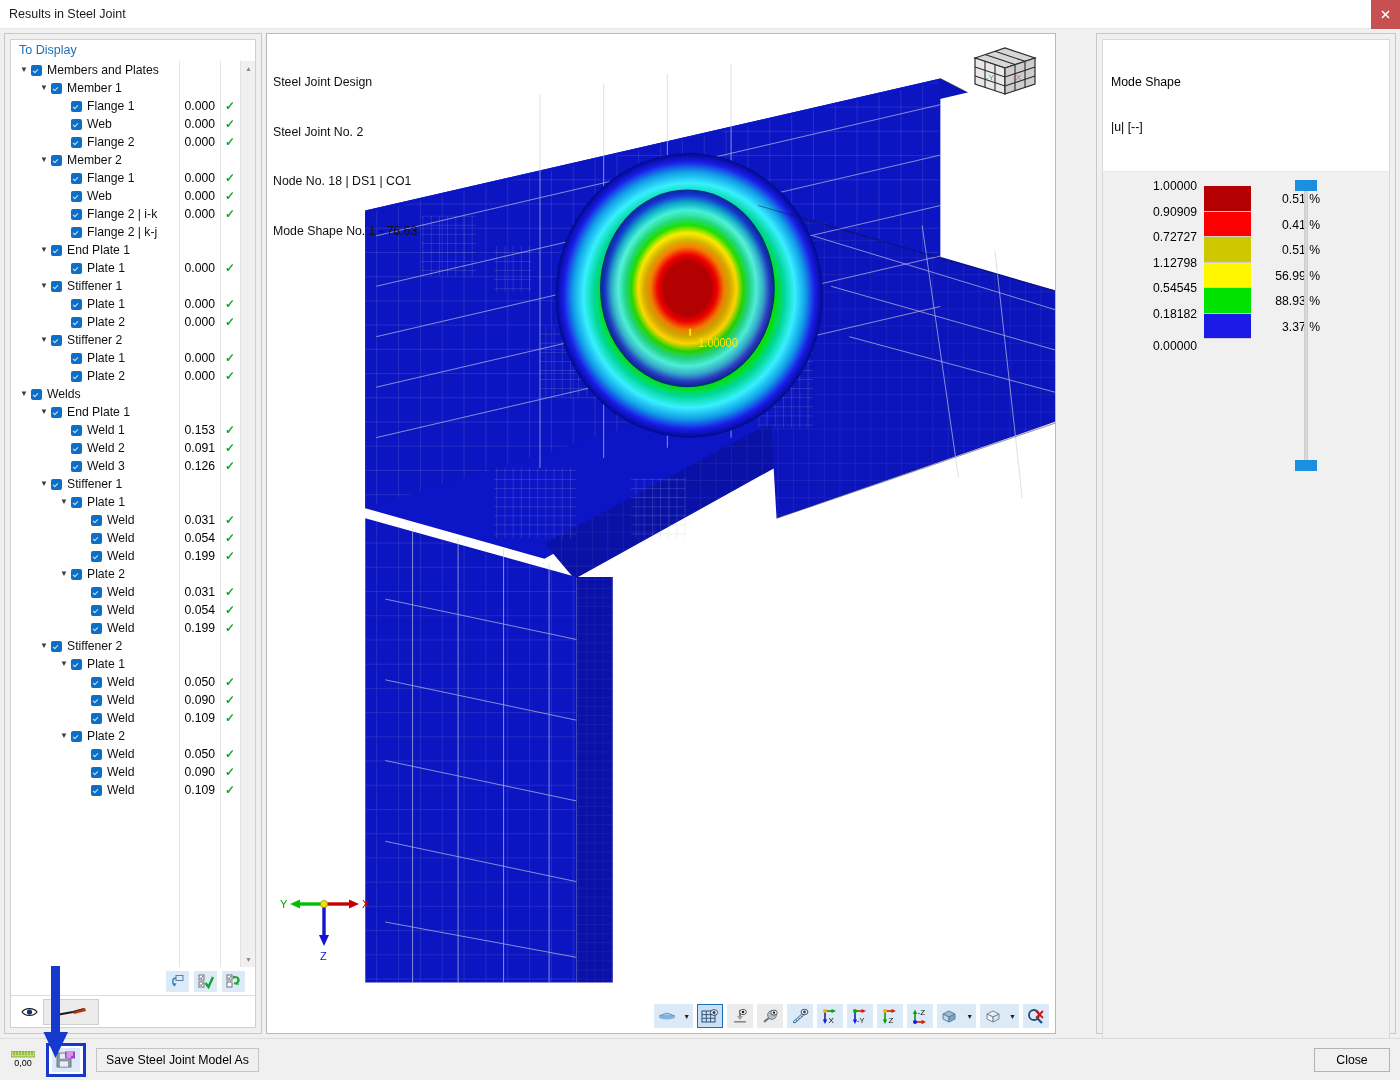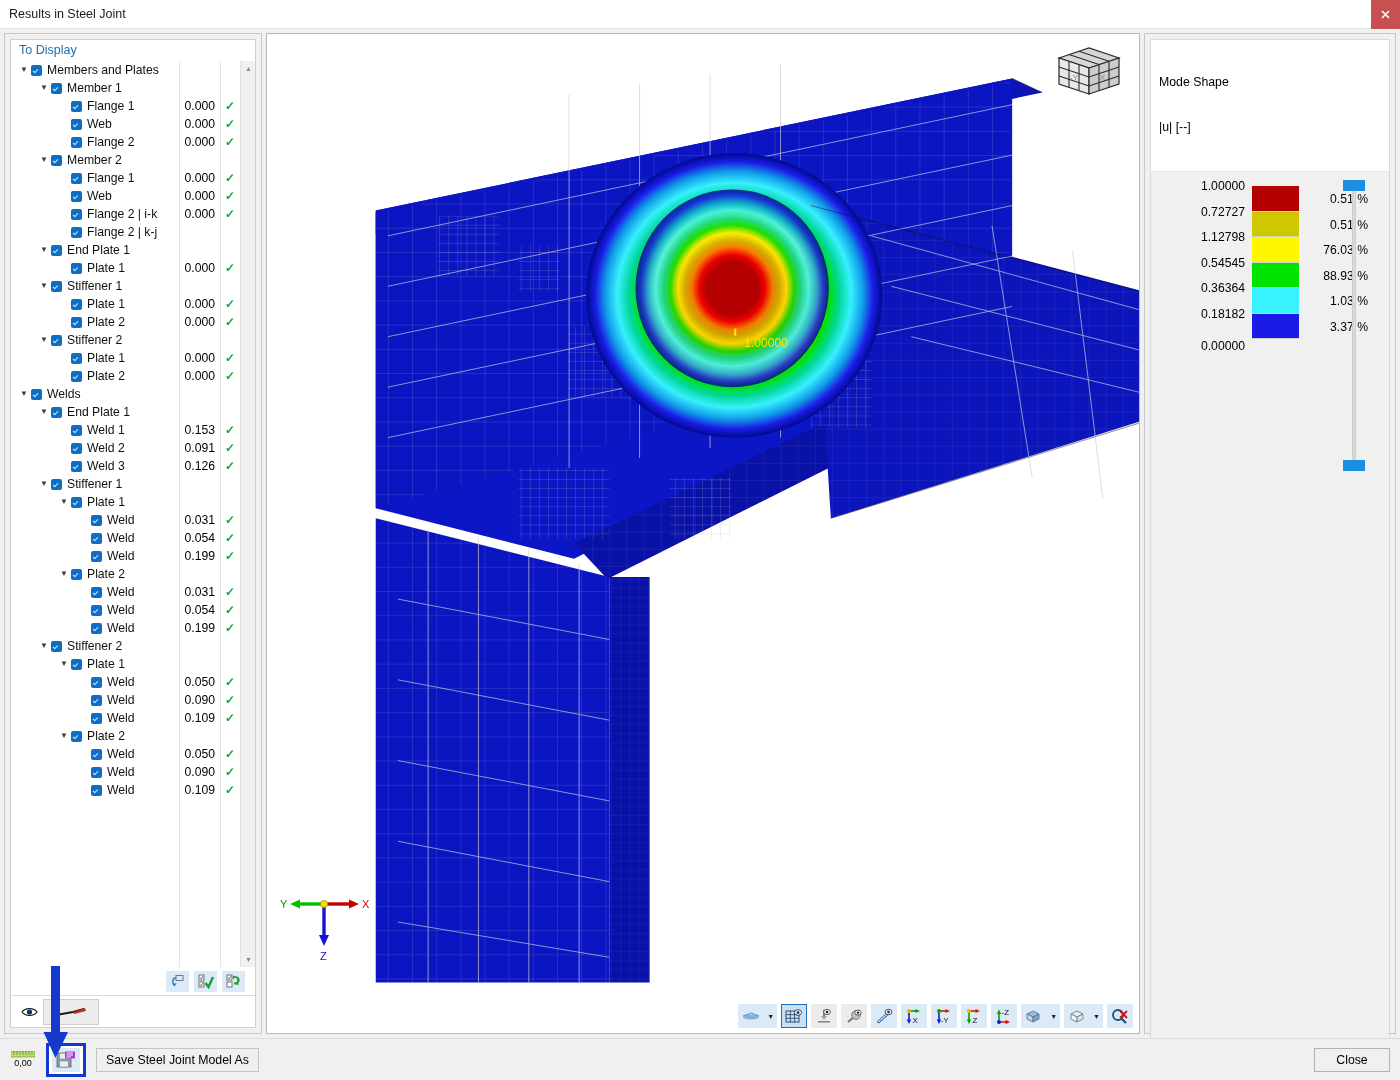--- a/index.html
+++ b/index.html
@@ -137,22 +137,23 @@
     display:flex; align-items:center; justify-content:center;
     cursor:pointer; padding:0 2px;
   }
   .vb.sel { background:#c9e0f5; border:1.5px solid #1d6fb8; }
   .vb.flat { background:#ececec; }
   .vb-caret { font-size:7px; color:#222; padding:0 3px; }
   .vbgrp { display:flex; align-items:center; background:#dceaf7; height:24px; }
 
   
   #right-panel {
-    width:252px; background:#f0f0f0; border:1px solid #c8c8c8;
+    width:300px; background:#f0f0f0; border:1px solid #c8c8c8;
     position:relative;
+    margin-left:36px;
   }
   #legend-title-box {
     margin:5px 5px 0 5px; background:#fff; border:1px solid #d8d8d8;
     border-bottom:none; padding:5px 8px 6px 8px;
     font-size:12.3px; line-height:15px; white-space:pre;
   }
   #legend-body {
     margin:0 5px 5px 5px; background:#f0f0f0; border:1px solid #d8d8d8;
     border-top:1px solid #e8e8e8;
     height:935px; position:relative;
@@ -587,20 +588,26 @@
             <path d="M5 11 L22 8 L33 5" stroke="#1a1a1a" stroke-width="2" fill="none"></path>
             <path d="M22 8 L34 4 L35 7 L23 10 Z" fill="#c0300f"></path>
           </svg>
         </div>
       </div>
     </div>
   </div>
 
   <div id="center-panel">
 
+    <div id="vp-header">
+      <div>Steel Joint Design</div>
+      <div>Steel Joint No. 2</div>
+      <div>Node No. 18 | DS1 | CO1</div>
+      <div>Mode Shape No. 1 - 76.63</div>
+    </div>
 
     <svg id="scene" width="100%" height="100%" viewBox="0 0 866 990" preserveAspectRatio="none" style="position:absolute;left:0;top:0">
       <defs>
         <radialGradient id="hot" cx="50%" cy="50%" r="50%">
           <stop offset="0%" stop-color="#b40000"></stop>
           <stop offset="27%" stop-color="#b40000"></stop>
           <stop offset="34%" stop-color="#fa0000"></stop>
           <stop offset="42%" stop-color="#f79400"></stop>
           <stop offset="49%" stop-color="#cec800"></stop>
           <stop offset="56%" stop-color="#fff700"></stop>
@@ -825,38 +832,38 @@
       <div>|u| [--]</div>
     </div>
     <div id="legend-body">
       <div id="legend-grid">
           <div class="lg-row">
             <span class="lg-num">1.00000</span>
             <span class="lg-swatch" style="background:#b40000"></span>
             <span class="lg-pct">0.51 %</span>
           </div>
           <div class="lg-row">
+            <span class="lg-num">0.90909</span>
+            <span class="lg-swatch" style="background:#fa0000"></span>
+            <span class="lg-pct">0.41 %</span>
+          </div>
+          <div class="lg-row">
             <span class="lg-num">0.72727</span>
             <span class="lg-swatch" style="background:#cec800"></span>
             <span class="lg-pct">0.51 %</span>
           </div>
           <div class="lg-row">
             <span class="lg-num">1.12798</span>
             <span class="lg-swatch" style="background:#fff700"></span>
-            <span class="lg-pct">76.03 %</span>
+            <span class="lg-pct">56.99 %</span>
           </div>
           <div class="lg-row">
             <span class="lg-num">0.54545</span>
             <span class="lg-swatch" style="background:#00e300"></span>
             <span class="lg-pct">88.93 %</span>
-          </div>
-          <div class="lg-row">
-            <span class="lg-num">0.36364</span>
-            <span class="lg-swatch" style="background:#38f2ff"></span>
-            <span class="lg-pct">1.03 %</span>
           </div>
           <div class="lg-row">
             <span class="lg-num">0.18182</span>
             <span class="lg-swatch" style="background:#1b1be8"></span>
             <span class="lg-pct">3.37 %</span>
           </div>
           <div style="position: relative; height: 0px;">
             <span id="lg-last-num">0.00000</span>
           </div>
         </div>

